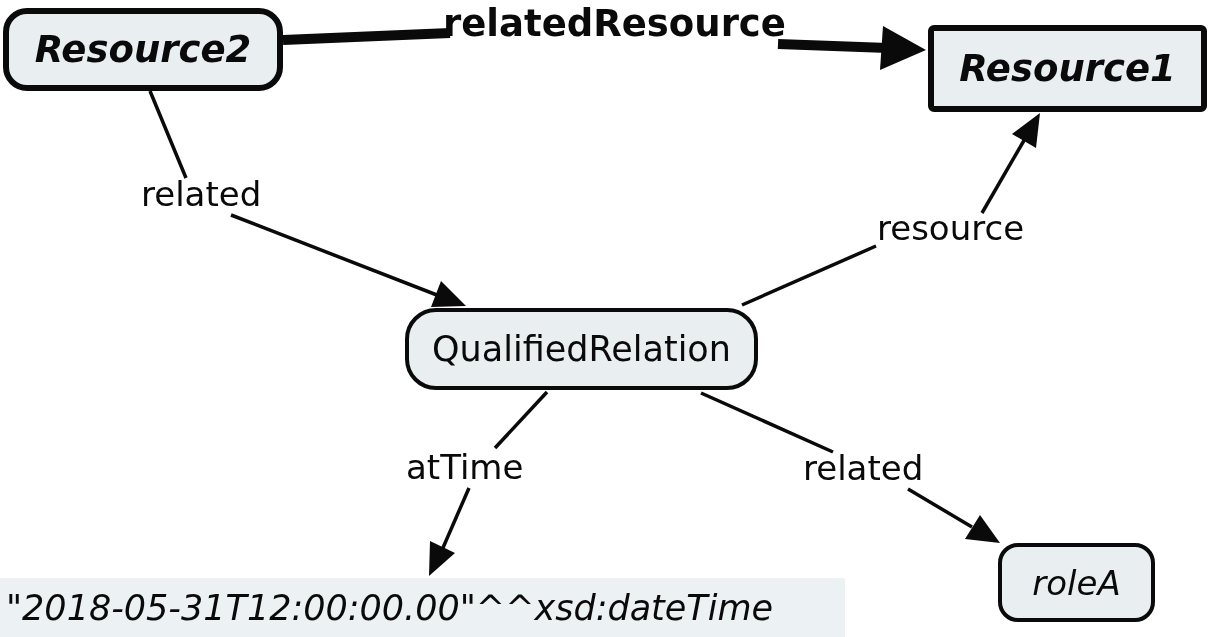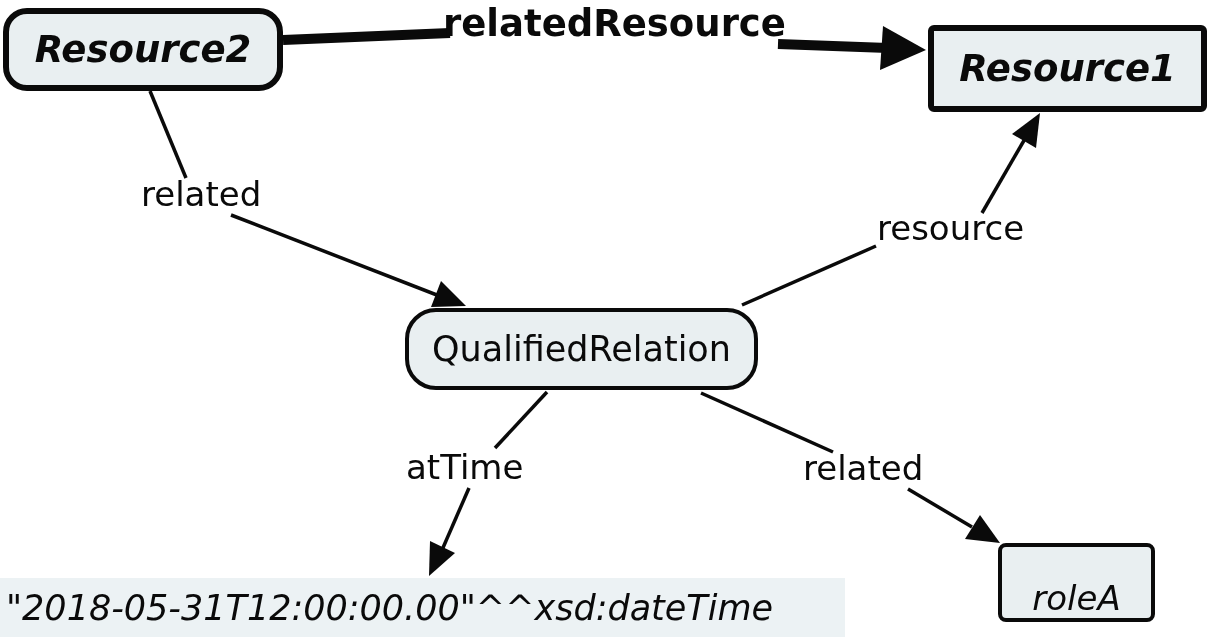--- a/index.html
+++ b/index.html
@@ -29,22 +29,21 @@
     white-space: nowrap;
   }
   .node.emphasis {
     border-width: 6px;
     border-radius: 24px;
     font-weight: bold;
     font-style: italic;
   }
   .node.instance {
     font-style: italic;
-    border-radius: 8px;
-    align-items: flex-end;
+    border-radius: 20px;
   }
   #node-resource2   { left: 3px;   top: 8px;   width: 280px; height: 83px; font-size: 37px; }
   #node-resource1   { left: 928px; top: 25px;  width: 279px; height: 87px; font-size: 37px; border-radius: 6px; }
   #node-qualifiedrelation { left: 405px; top: 308px; width: 353px; height: 82px; font-size: 35px; border-radius: 31px; }
   #node-rolea       { left: 998px; top: 543px; width: 157px; height: 79px; font-size: 34px; }
   .literal {
     position: absolute;
     left: 0; top: 578px;
     width: 845px; height: 59px;
     background: #ecf2f4;

